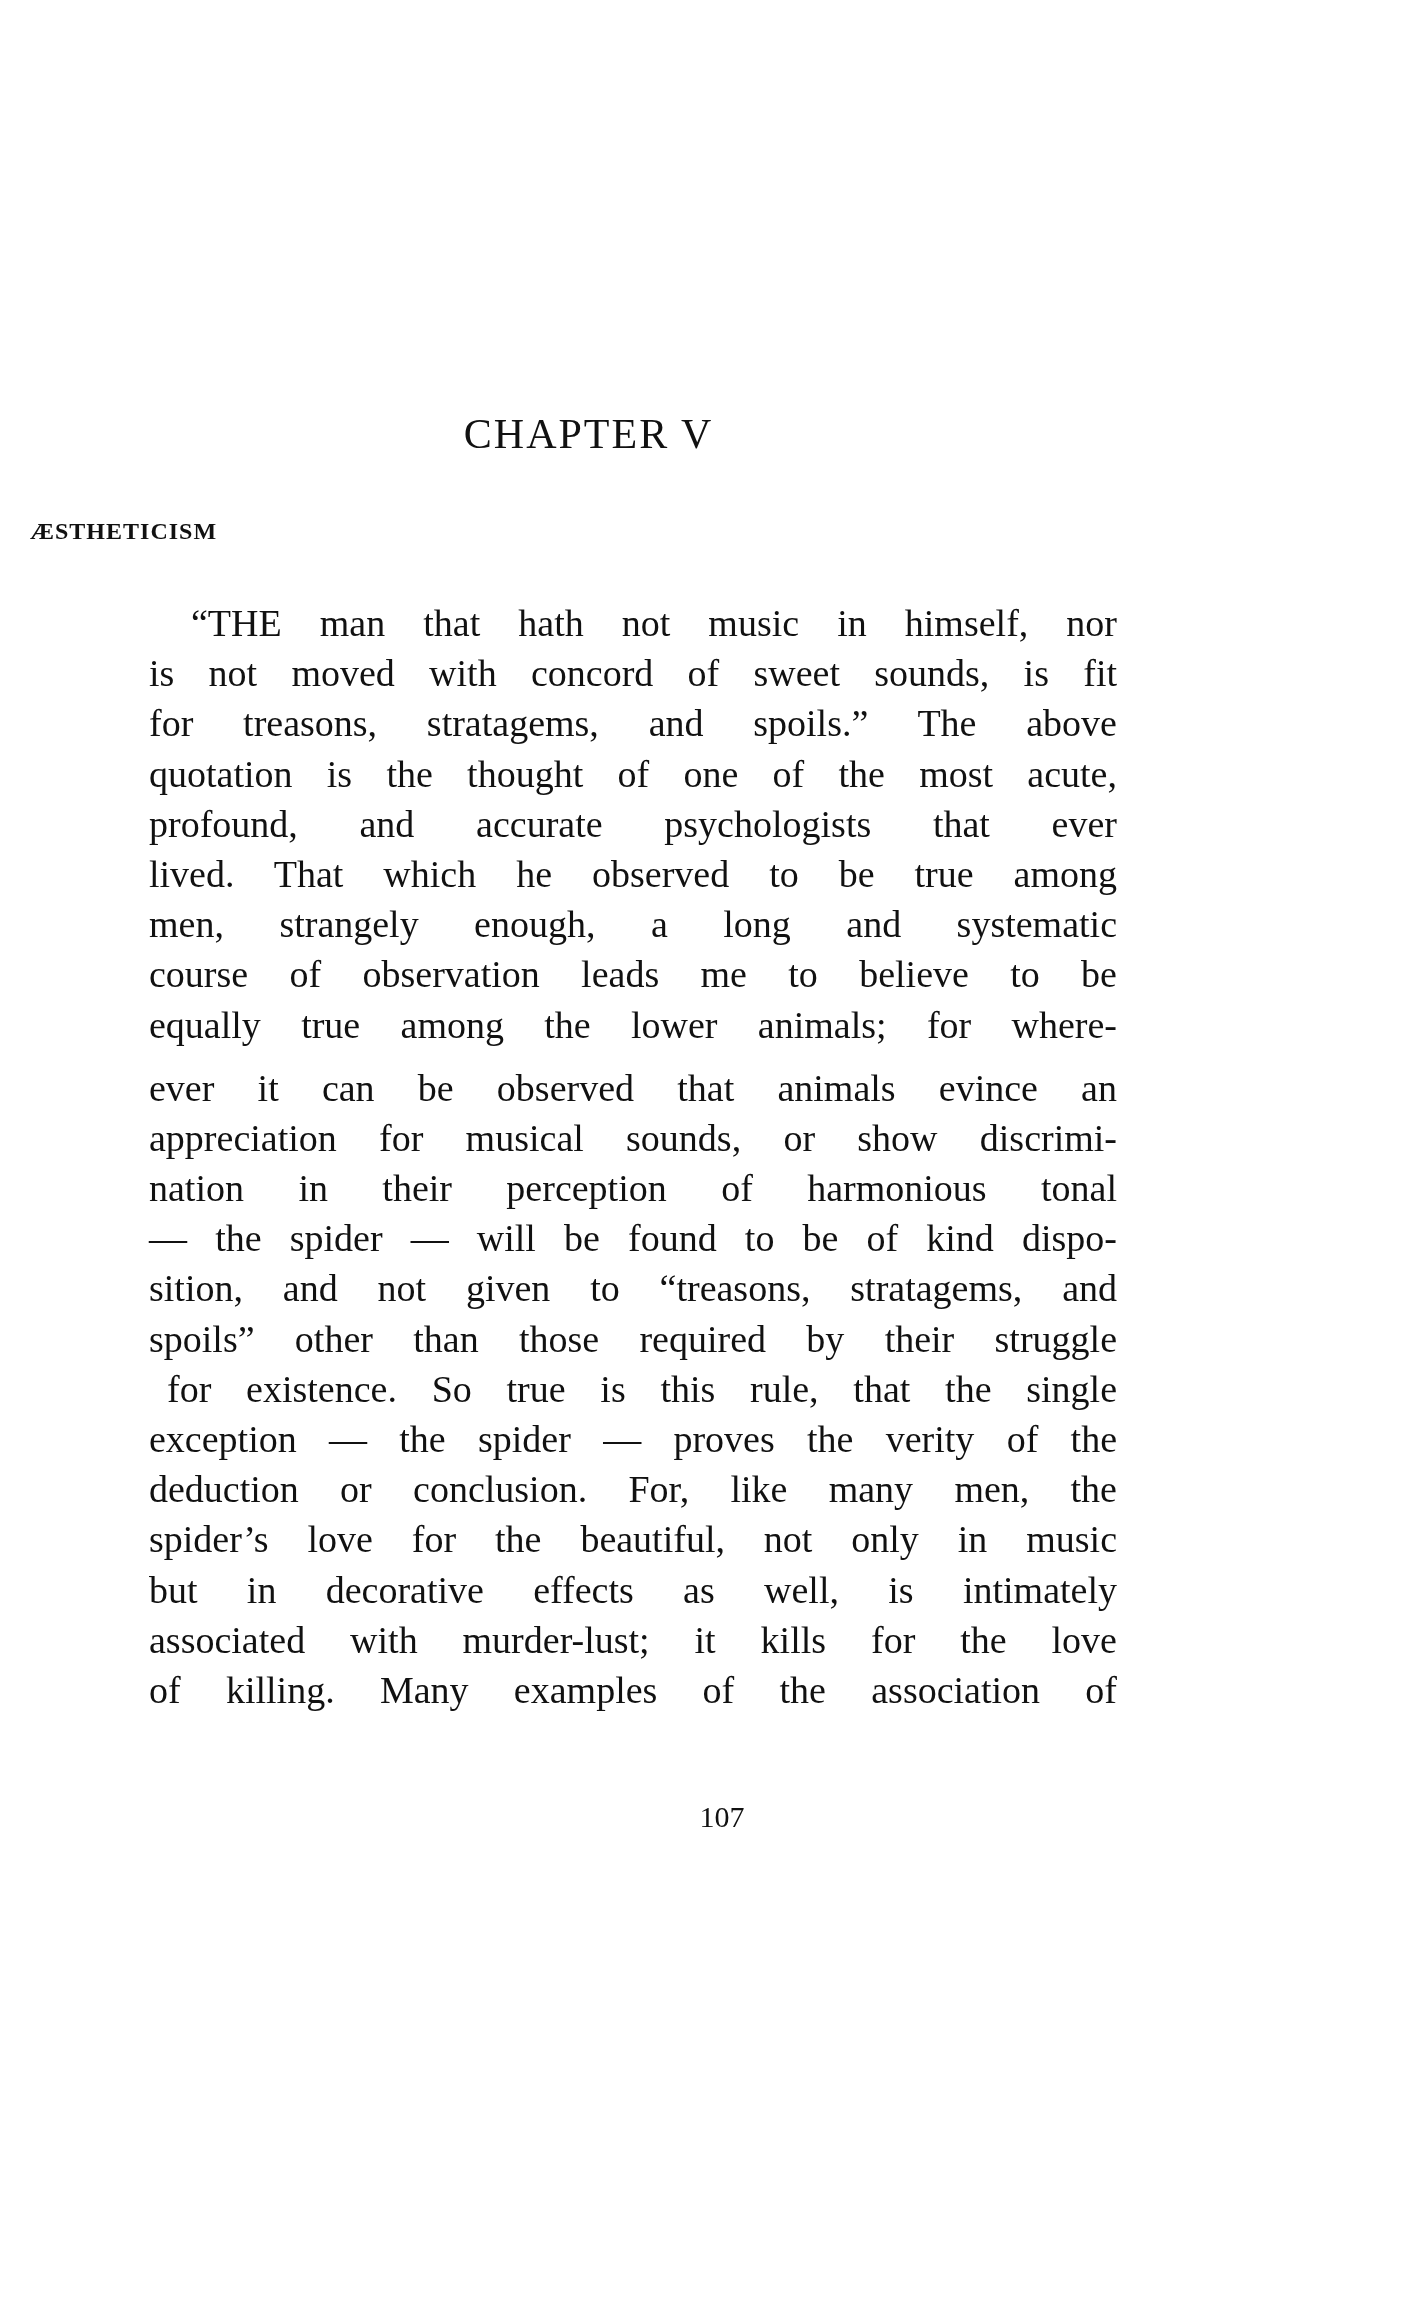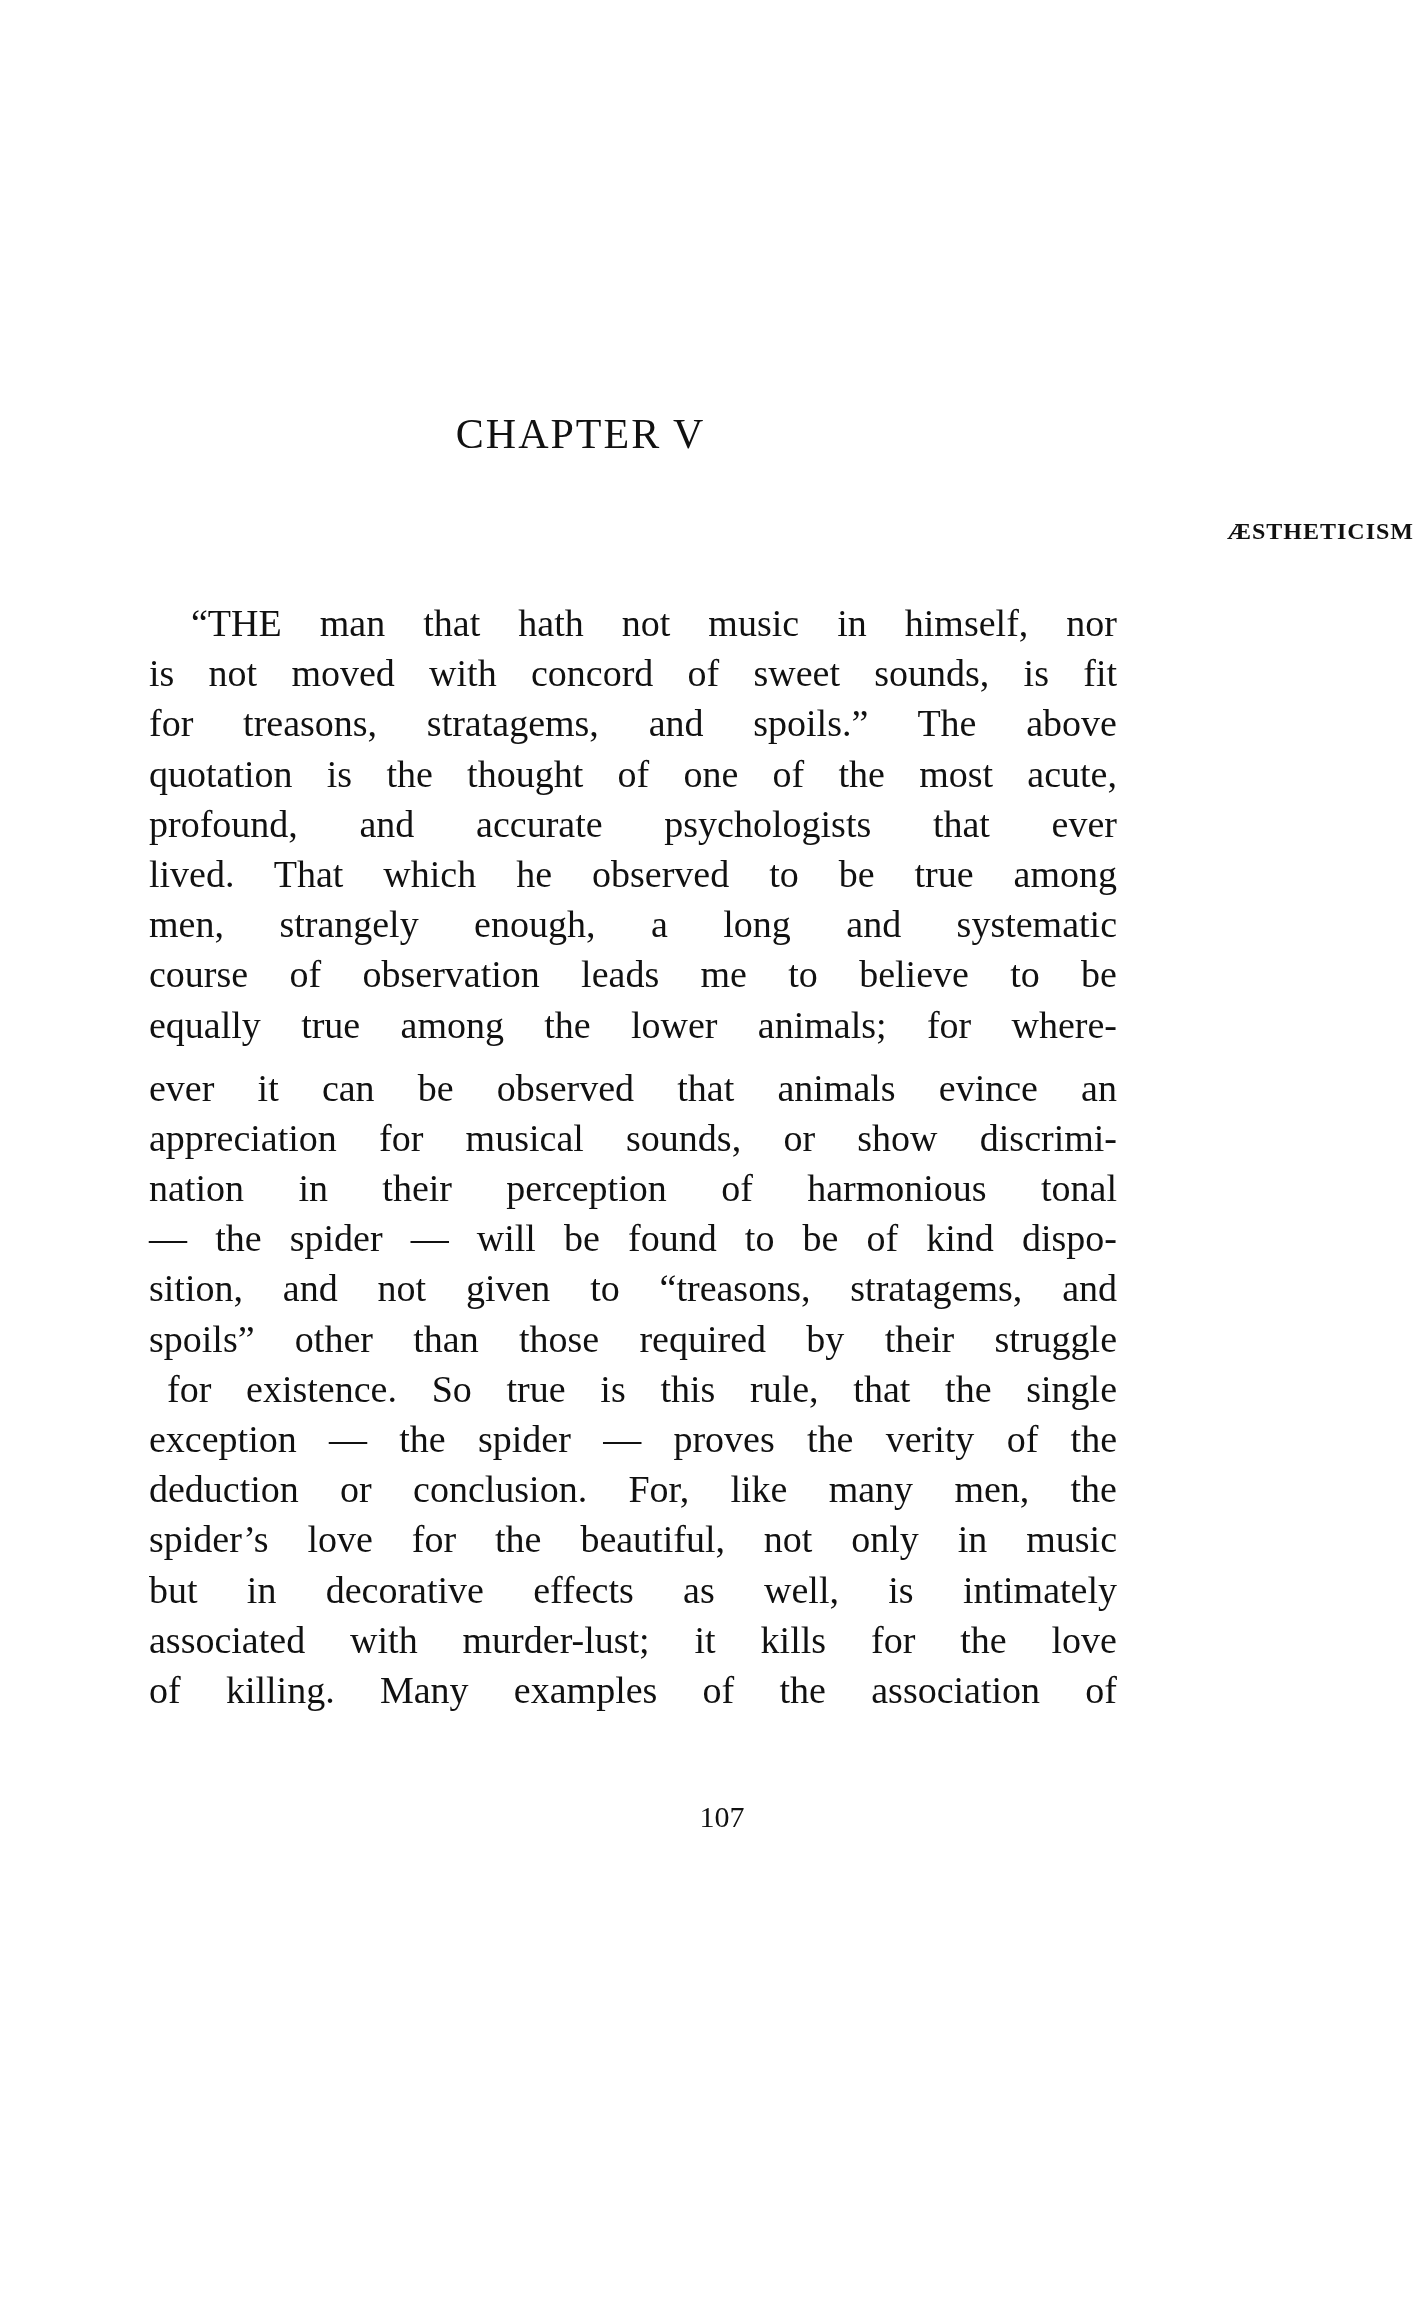--- a/index.html
+++ b/index.html
@@ -1,19 +1,19 @@
 <!DOCTYPE html>
 <html><head>
 <meta charset="utf-8">
 <style>
   html, body { margin:0; padding:0; background:#ffffff; }
   body { width:1414px; height:2314px; position:relative; overflow:hidden; color:#111; }
-  .chapter { position:absolute; left:4px; width:1123px; top:410px; text-align:center;
+  .chapter { position:absolute; left:12px; width:1123px; top:410px; text-align:center;
     font-family:"Liberation Serif", serif; font-size:42px; letter-spacing:2px; padding-left:30px; box-sizing:border-box; }
-  .subtitle { position:absolute; left:0; width:1414px; top:518px; text-align:right;
+  .subtitle { position:absolute; left:0; width:1414px; top:518px; text-align:left;
     font-family:"Liberation Serif", serif; font-weight:bold; font-size:24px; letter-spacing:1px; padding-left:30px; box-sizing:border-box;}
   .body { position:absolute; left:149px; width:968px; top:596px; }
   .line { font-family:"Liberation Serif", serif; font-size:38px; height:54.4px; line-height:54.4px;
     white-space:nowrap; text-align:justify; text-align-last:justify; }
   .line.indent { padding-left:42px; }
   .pagenum { position:absolute; left:0; width:1414px; top:1800px; text-align:center;
     font-family:"Liberation Serif", serif; font-size:30px; padding-left:30px; box-sizing:border-box; }
 </style>
 </head>
 <body>

